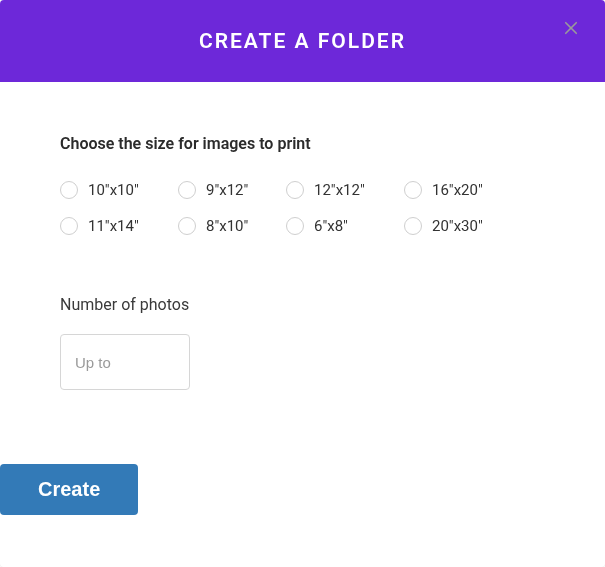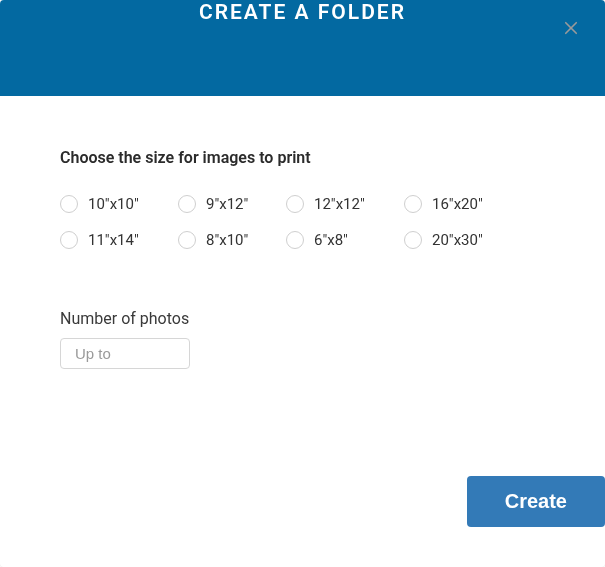--- a/index.html
+++ b/index.html
@@ -14,25 +14,25 @@
       width: 605px;
       height: 567px;
       background: #ffffff;
       display: flex;
       flex-direction: column;
       border-radius: 4px;
       overflow: hidden;
       box-shadow: 0 0 0 1px rgba(0,0,0,0.05);
     }
     .modal-header {
-      background: #0369a1;
+      background: #6d28d9;
       color: #ffffff;
-      height: 96px;
+      height: 82px;
       display: flex;
-      align-items: flex-start;
+      align-items: center;
       justify-content: center;
       position: relative;
     }
     .modal-title {
       font-size: 21px;
       font-weight: 600;
       letter-spacing: 2px;
     }
     .close-btn {
       position: absolute;
@@ -78,37 +78,37 @@
       border-radius: 50%;
       flex-shrink: 0;
     }
     .radio-label {
       font-size: 15px;
       color: #333333;
     }
     .field-label {
       font-size: 16px;
       color: #3a3a3a;
-      margin-bottom: 10px;
+      margin-bottom: 20px;
     }
     .text-input {
       width: 130px;
-      height: 31px;
+      height: 56px;
       border: 1px solid #d6d6d6;
       border-radius: 4px;
       padding: 0 14px;
       font-size: 15px;
       color: #333;
       outline: none;
     }
     .text-input::placeholder { color: #9a9a9a; }
     .modal-footer {
       display: flex;
-      justify-content: flex-end;
-      padding-bottom: 40px;
+      justify-content: flex-start;
+      padding-bottom: 52px;
     }
     .create-btn {
       background: #337ab7;
       color: #ffffff;
       border: none;
       border-radius: 4px;
       font-size: 20px;
       font-weight: 600;
       padding: 14px 38px;
       cursor: pointer;

